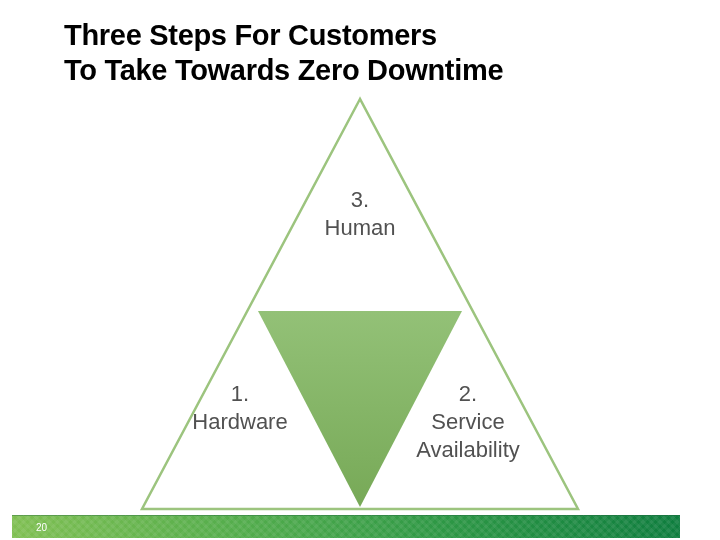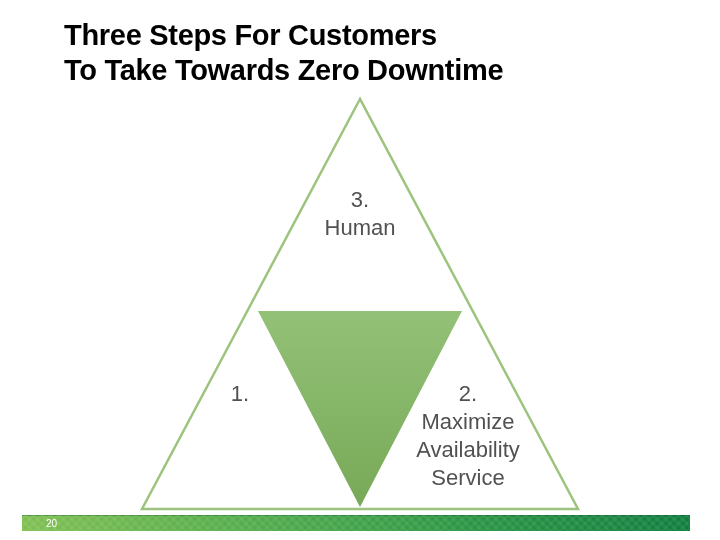--- a/index.html
+++ b/index.html
@@ -35,24 +35,24 @@
     font-size: 22px;
     line-height: 28px;
     color: #515151;
   }
   .step-label div { white-space: nowrap; }
   .step-3 { left: 250px; top: 186px; }
   .step-1 { left: 130px; top: 380px; }
   .step-2 { left: 358px; top: 380px; }
   .footer-bar {
     position: absolute;
-    left: 22px;
+    left: 12px;
     top: 515px;
     width: 668px;
-    height: 16px;
+    height: 23px;
     background: linear-gradient(90deg, #7FBF52 0%, #52AC4C 35%, #2D9745 65%, #0E7D3E 100%);
     box-shadow: inset 0 1px 0 rgba(10, 80, 40, 0.35);
   }
   .footer-bar::after {
     content: "";
     position: absolute;
     inset: 0;
     background:
       repeating-linear-gradient(45deg, rgba(255,255,255,0.06) 0 3px, rgba(255,255,255,0) 3px 6px),
       repeating-linear-gradient(-45deg, rgba(255,255,255,0.05) 0 3px, rgba(255,255,255,0) 3px 6px);
@@ -89,26 +89,26 @@
     <polygon points="258,311 462,311 360,507" fill="url(#innerFill)"></polygon>
   </svg>
 
   <div class="step-label step-3">
     <div>3.</div>
     <div>Human</div>
   </div>
 
   <div class="step-label step-1">
     <div>1.</div>
+    <div>Hardware</div>
   </div>
 
   <div class="step-label step-2">
     <div>2.</div>
-    <div>Maximize</div>
+    <div>Service</div>
     <div>Availability</div>
-    <div>Service</div>
   </div>
 
   <div class="footer-bar">
     <span class="page-number">20</span>
   </div>
 
 </div>
 
 </body></html>

